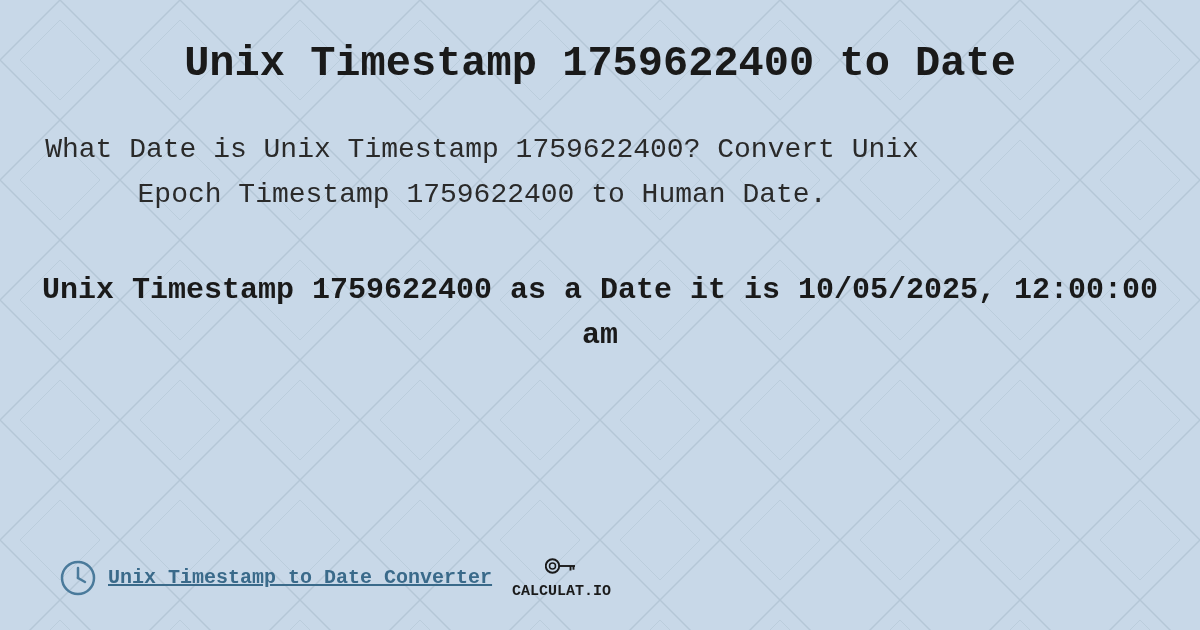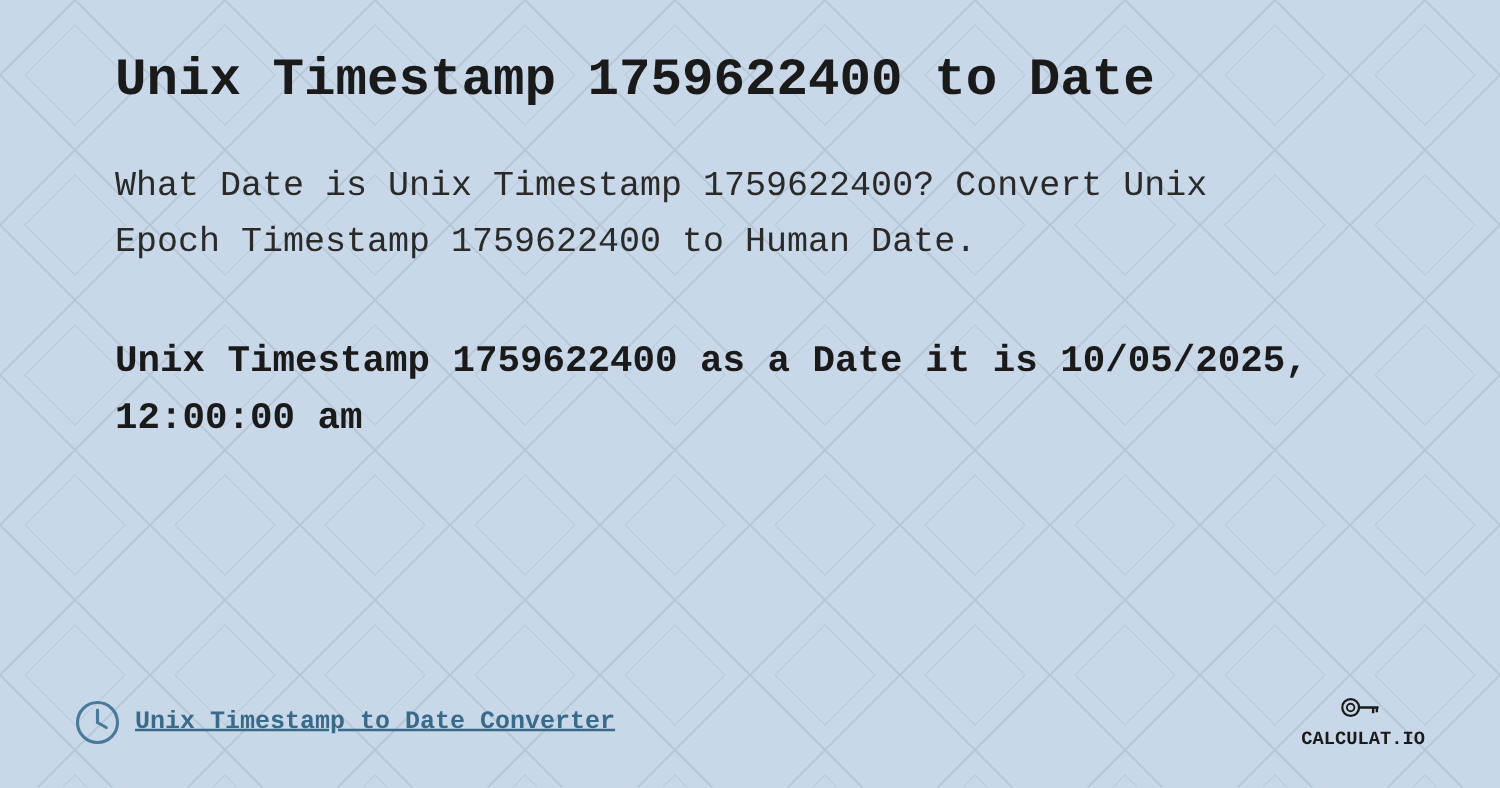--- a/index.html
+++ b/index.html
@@ -23,21 +23,22 @@
       top: 0;
       left: 0;
       width: 100%;
       height: 100%;
       z-index: 0;
     }
 
     .content {
       position: relative;
       z-index: 1;
-      padding: 40px 92px;
+      padding: 40px 32px;
+      text-align: center;
     }
 
     .page-title {
       font-size: 42px;
       font-weight: 700;
       color: #1a1a1a;
       margin-bottom: 40px;
       font-family: 'Courier New', Courier, monospace;
     }
 
@@ -60,24 +61,25 @@
       font-weight: 700;
       color: #1a1a1a;
       line-height: 1.5;
       font-family: 'Courier New', Courier, monospace;
     }
 
     .footer {
       position: absolute;
       bottom: 30px;
       left: 60px;
-      right: 60px;
+      right: 44px;
       display: flex;
-      justify-content: space-between;
+      justify-content: flex-start;
       align-items: center;
+      gap: 20px;
     }
 
     .footer-left {
       display: flex;
       align-items: center;
       gap: 12px;
     }
 
     .clock-icon {
       width: 36px;

